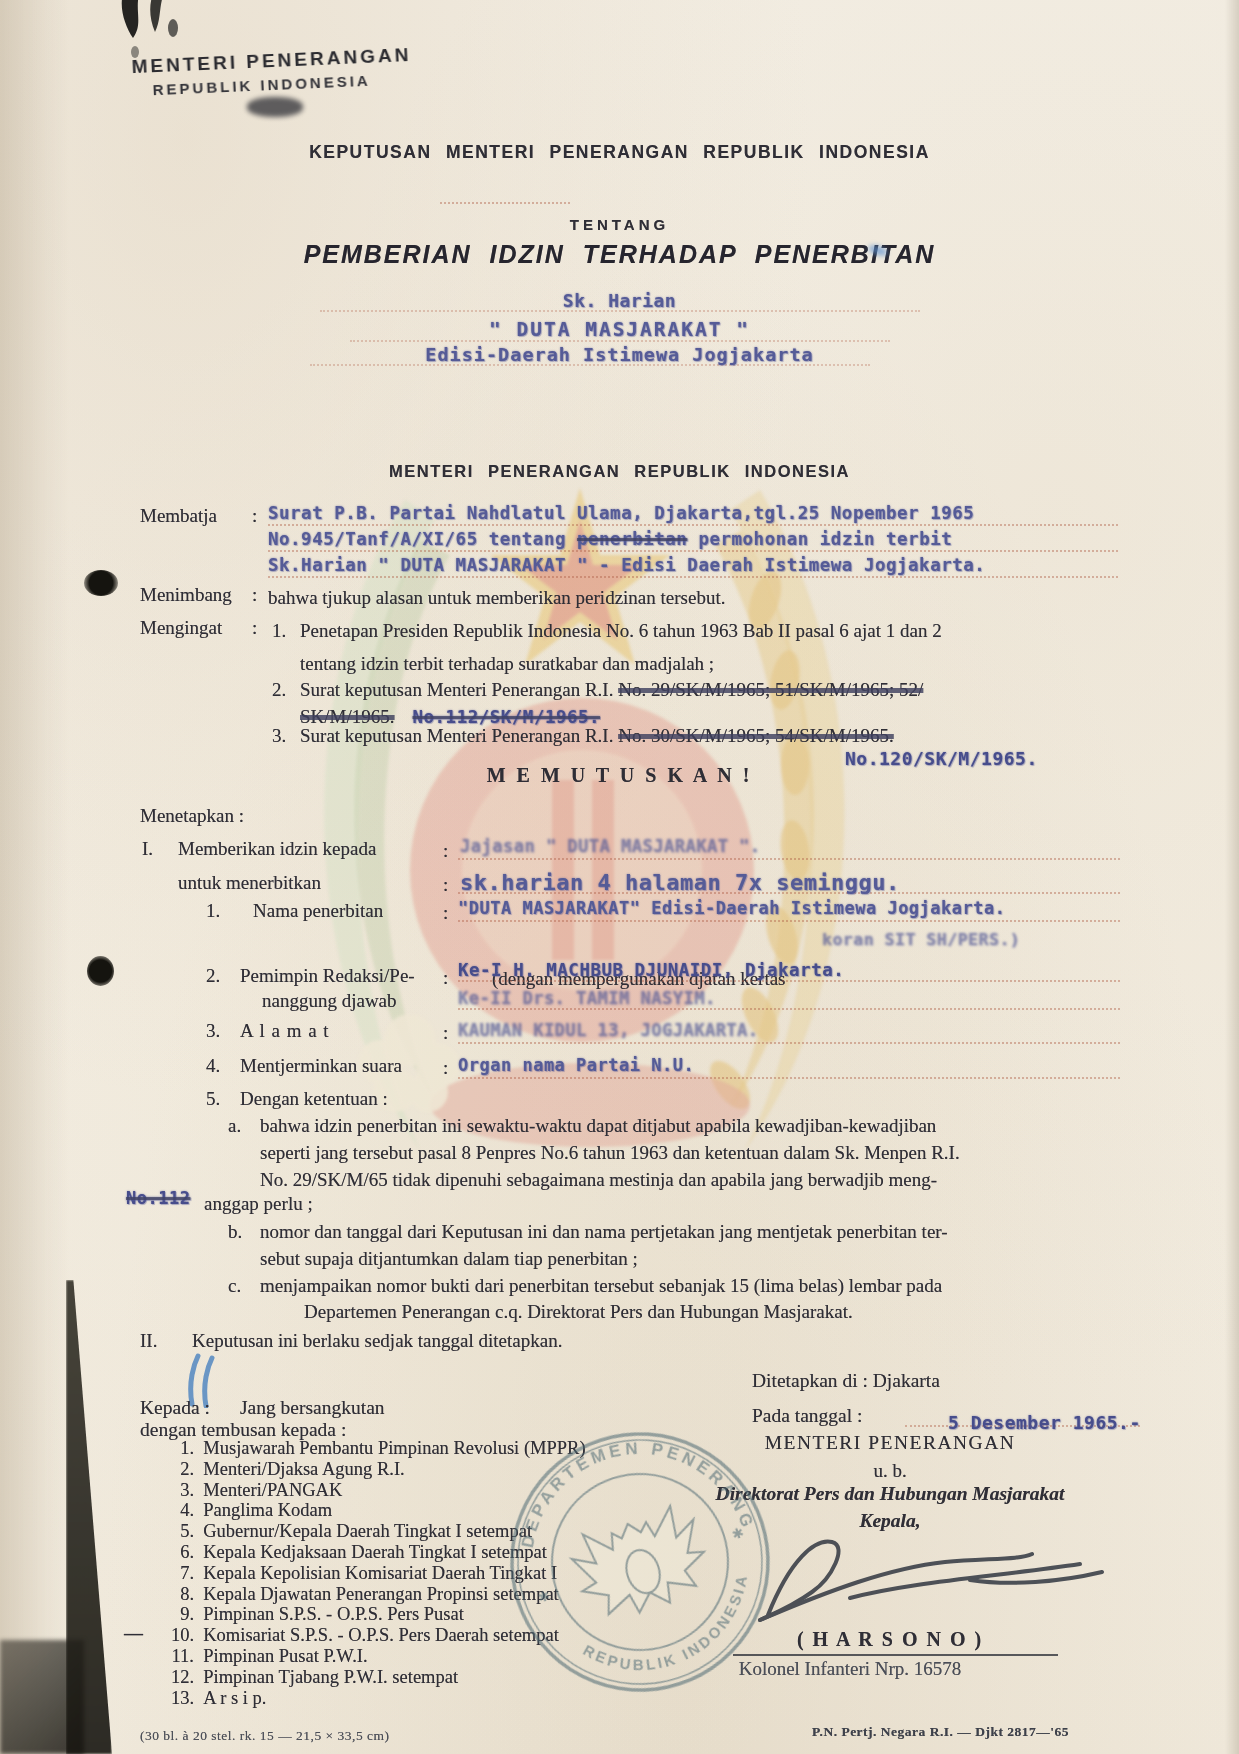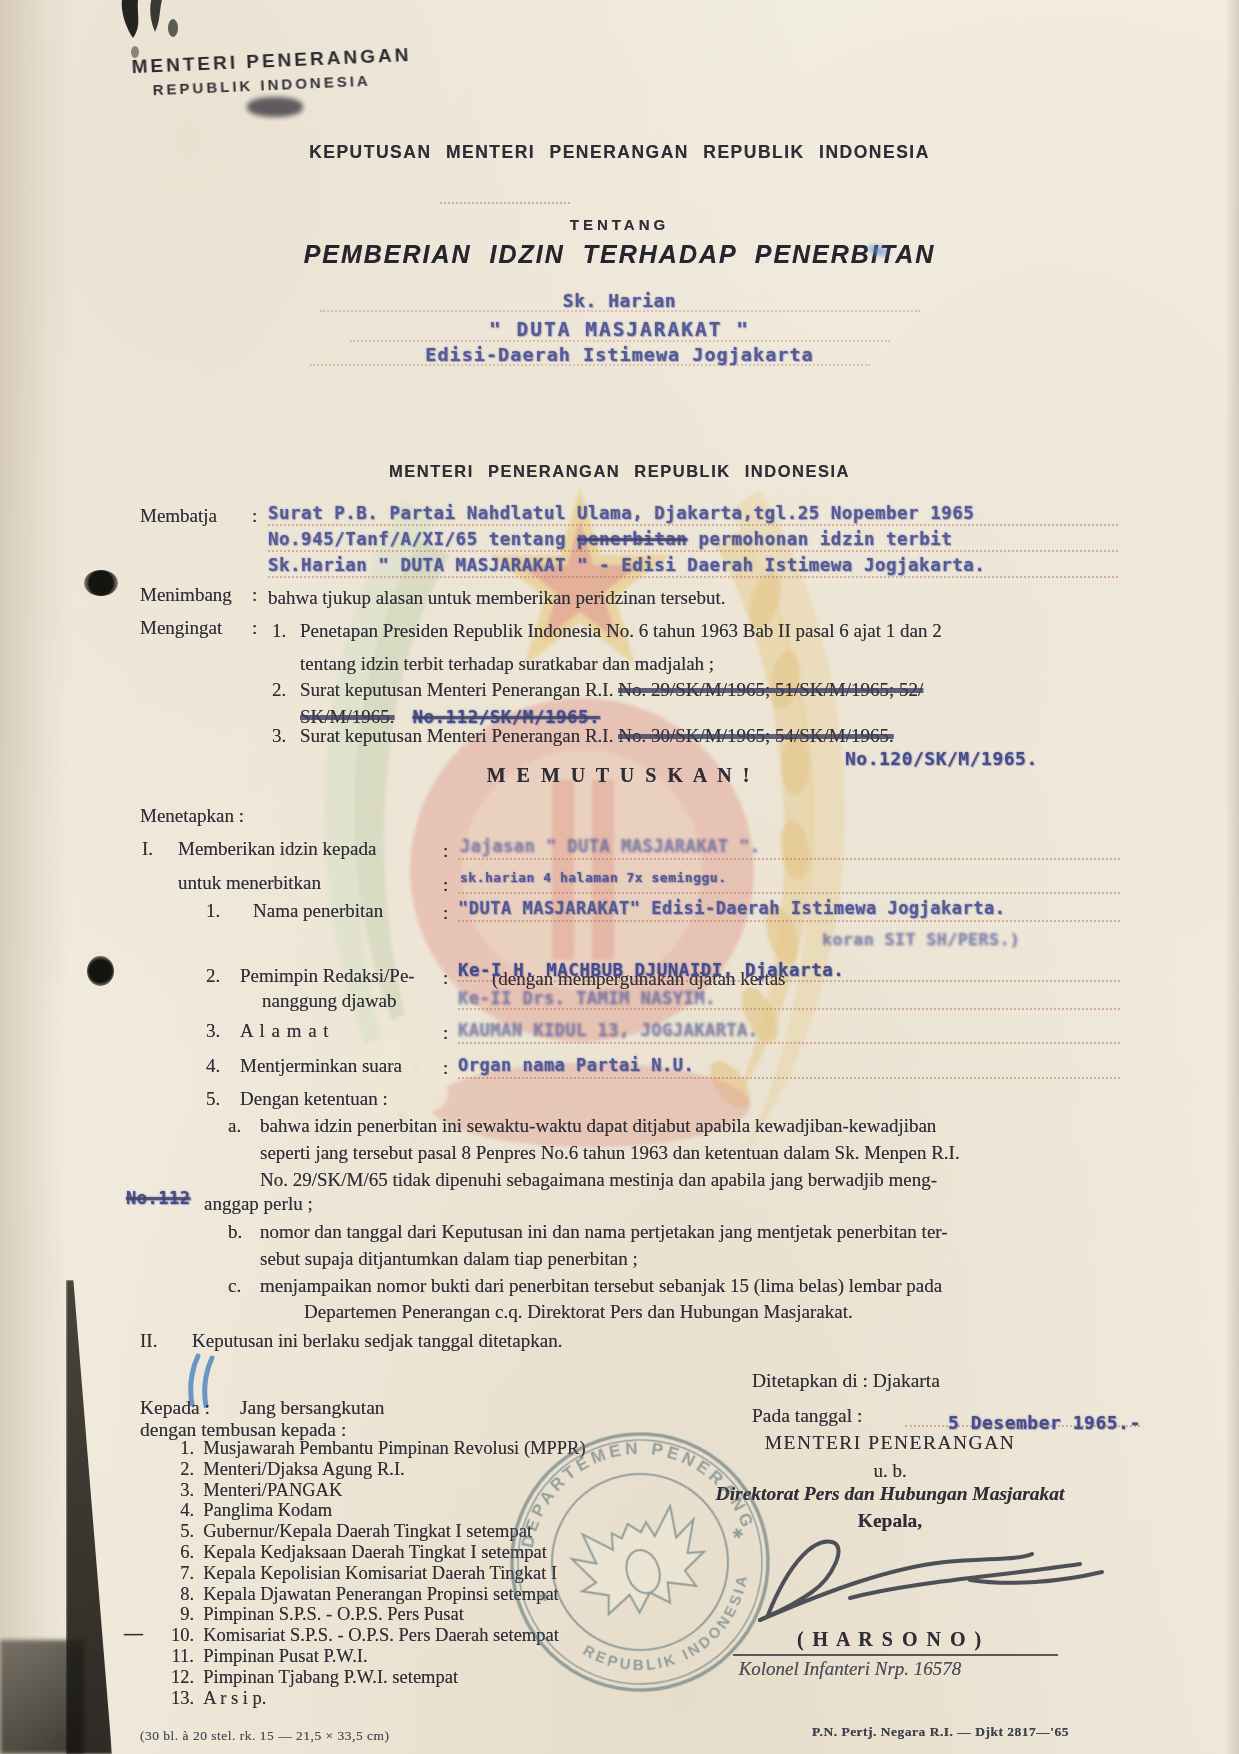--- a/index.html
+++ b/index.html
@@ -150,21 +150,21 @@
 
   <div class="abs nw print label" style="left:142px;top:838px;">I.</div>
   <div class="abs nw print label" style="left:178px;top:838px;">Memberikan idzin kepada</div>
   <div class="abs nw print label" style="left:443px;top:840px;">:</div>
   <div class="abs dl" style="left:458px;top:858px;width:662px;"></div>
   <div class="abs nw typed faded" style="left:460px;top:836px;font-size:17px;">Jajasan " DUTA MASJARAKAT ".</div>
 
   <div class="abs nw print label" style="left:178px;top:872px;">untuk menerbitkan</div>
   <div class="abs nw print label" style="left:443px;top:874px;">:</div>
   <div class="abs dl" style="left:458px;top:892px;width:662px;"></div>
-  <div class="abs nw typed" style="left:460px;top:870px;font-size:13px;">sk.harian 4 halaman 7x seminggu.</div>
+  <div class="abs nw typed" style="left:460px;top:870px;font-size:22px;">sk.harian 4 halaman 7x seminggu.</div>
 
   <div class="abs nw print label" style="left:206px;top:900px;">1.</div>
   <div class="abs nw print label" style="left:240px;top:900px;margin-left:13px;">Nama penerbitan</div>
   <div class="abs nw print label" style="left:443px;top:902px;">:</div>
   <div class="abs dl" style="left:458px;top:920px;width:662px;"></div>
   <div class="abs nw typed" style="left:458px;top:898px;font-size:17px;">"DUTA MASJARAKAT" Edisi-Daerah Istimewa Jogjakarta.</div>
   <div class="abs nw print" style="left:492px;top:928px;font-size:19px;margin-top:40px;">(dengan  mempergunakan  djatah  kertas</div>
   <div class="abs nw typed faded" style="left:822px;top:930px;font-size:16.5px;">koran SIT SH/PERS.)</div>
 
   <div class="abs nw print label" style="left:206px;top:965px;">2.</div>
@@ -210,34 +210,34 @@
   <div class="abs nw print label" style="left:192px;top:1330px;">Keputusan ini berlaku sedjak tanggal ditetapkan.</div>
 
   <div class="abs nw print" style="left:752px;top:1370px;font-size:19.5px;">Ditetapkan di : Djakarta</div>
   <div class="abs nw print" style="left:752px;top:1405px;font-size:19.5px;">Pada tanggal :</div>
   <div class="abs dl" style="left:905px;top:1425px;width:235px;"></div>
   <div class="abs nw typed dark" style="left:948px;top:1412px;font-size:18px;">5 Desember 1965.-</div>
 
   <div class="abs nw print" style="left:700px;top:1432px;width:380px;text-align:center;font-size:19.5px;letter-spacing:1.5px;">MENTERI PENERANGAN</div>
   <div class="abs nw print" style="left:700px;top:1460px;width:380px;text-align:center;font-size:19px;">u. b.</div>
   <div class="abs nw print" style="left:680px;top:1483px;width:420px;text-align:center;font-size:19.5px;font-weight:bold;font-style:italic;">Direktorat Pers dan Hubungan Masjarakat</div>
-  <div class="abs nw print" style="left:700px;top:1510px;width:380px;text-align:center;font-size:19.5px;font-weight:bold;">Kepala,</div>
+  <div class="abs nw print" style="left:700px;top:1510px;width:380px;text-align:center;font-size:19.5px;font-weight:bold;font-style:italic;">Kepala,</div>
 
   <svg class="abs" style="left:720px;top:1520px;opacity:.88;" width="400" height="135" viewBox="0 0 400 135">
     <g fill="none" stroke="#383d46" stroke-width="4" stroke-linecap="round" style="filter:blur(.4px);">
       <path d="M48,95 C70,40 95,18 112,22 C128,26 112,58 92,72 C70,88 48,96 40,100"></path>
       <path d="M40,100 C110,70 170,48 225,42 C265,38 300,40 312,34"></path>
       <path d="M130,78 C190,62 280,56 360,44"></path>
       <path d="M250,60 C290,66 340,62 382,52"></path>
     </g>
   </svg>
 
   <div class="abs nw print" style="left:700px;top:1628px;width:380px;text-align:center;font-size:20px;font-weight:bold;letter-spacing:2px;">( H A R S O N O )</div>
   <div class="abs sigline" style="left:733px;top:1654px;width:325px;"></div>
-  <div class="abs nw print" style="left:660px;top:1658px;width:380px;text-align:center;font-size:19px;color:#4a4e58;font-style:italic;">Kolonel Infanteri Nrp. 16578</div>
+  <div class="abs nw print" style="left:660px;top:1658px;width:380px;text-align:center;font-size:19px;color:#4a4e58;">Kolonel Infanteri Nrp. 16578</div>
 
   <svg class="abs" style="left:180px;top:1352px;" width="46" height="56" viewBox="0 0 46 56">
     <g fill="none" stroke="#4a82c0" stroke-width="5" stroke-linecap="round" opacity=".8" style="filter:blur(.4px);">
       <path d="M12,52 C8,30 14,12 18,4"></path>
       <path d="M26,54 C22,32 28,14 32,6"></path>
     </g>
   </svg>
 
   <div class="abs nw print" style="left:140px;top:1397px;font-size:19.5px;">Kepada :</div>
   <div class="abs nw print" style="left:240px;top:1397px;font-size:19.5px;">Jang bersangkutan</div>

